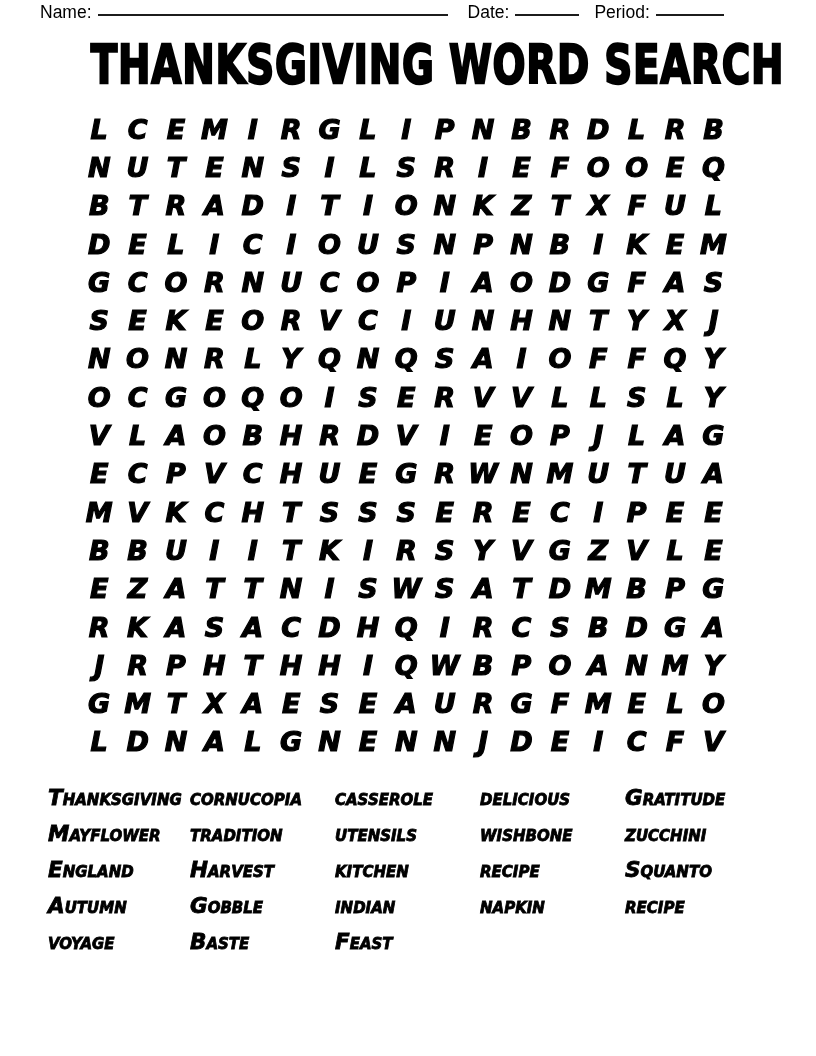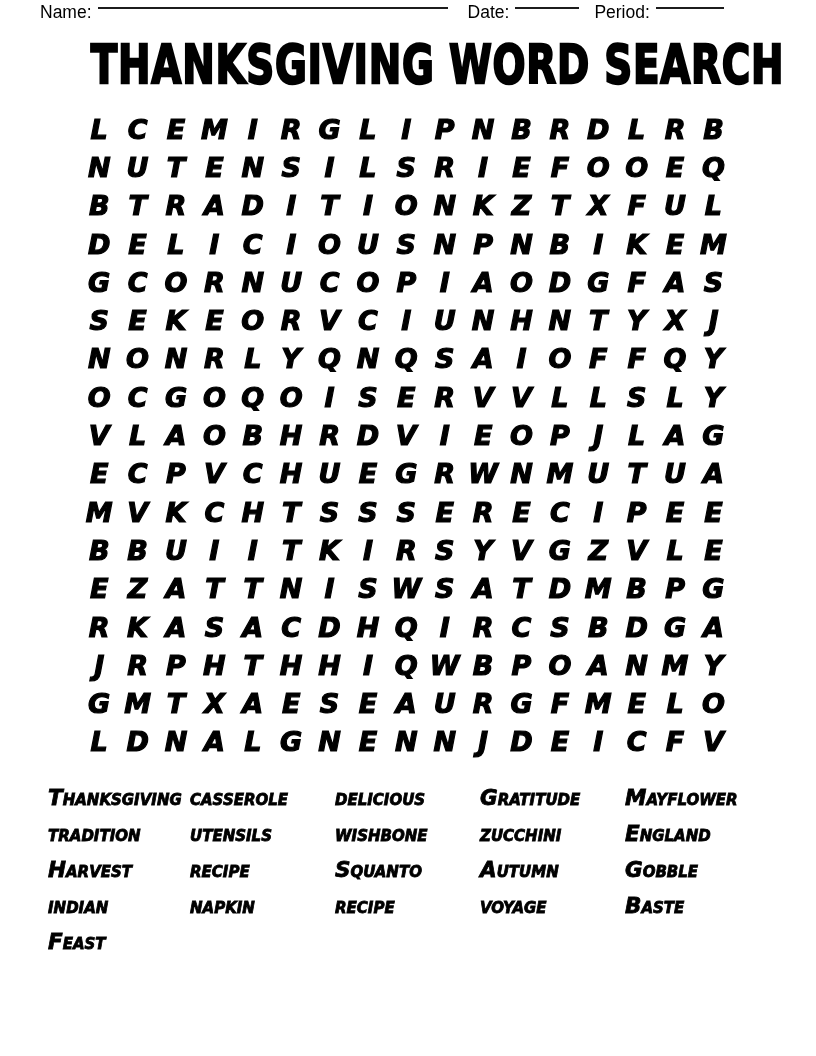--- a/index.html
+++ b/index.html
@@ -8,21 +8,21 @@
     background: #ffffff;
     position: relative;
     font-family: "Liberation Sans", sans-serif;
     color: #000;
     overflow: hidden;
   }
 
   
   .header {
     position: absolute; top: 2px; left: 40px; width: 692px;
-    display: flex; align-items: flex-start;
+    display: flex; align-items: center;
     font-size: 17.5px; line-height: 1.2;
   }
   .hlabel { margin-right: 6px; white-space: nowrap; }
   .blank-line {
     border-bottom: 2px solid #1c1c1c;
     height: 5px;
   }
   .name-line   { width: 350px; margin-right: 20px; }
   .date-line   { width: 64px;  margin-right: 15px; }
   .period-line { width: 68px; }
@@ -382,30 +382,32 @@
       <span class="cell">D</span>
       <span class="cell">E</span>
       <span class="cell">I</span>
       <span class="cell">C</span>
       <span class="cell">F</span>
       <span class="cell">V</span>
     </div>
 
   <div class="word-list">
       <span class="word">Thanksgiving</span>
+      <span class="word">cornucopia</span>
       <span class="word">casserole</span>
       <span class="word">delicious</span>
       <span class="word">Gratitude</span>
       <span class="word">Mayflower</span>
       <span class="word">tradition</span>
       <span class="word">utensils</span>
       <span class="word">wishbone</span>
       <span class="word">zucchini</span>
       <span class="word">England</span>
       <span class="word">Harvest</span>
+      <span class="word">kitchen</span>
       <span class="word">recipe</span>
       <span class="word">Squanto</span>
       <span class="word">Autumn</span>
       <span class="word">Gobble</span>
       <span class="word">indian</span>
       <span class="word">napkin</span>
       <span class="word">recipe</span>
       <span class="word">voyage</span>
       <span class="word">Baste</span>
       <span class="word">Feast</span>

